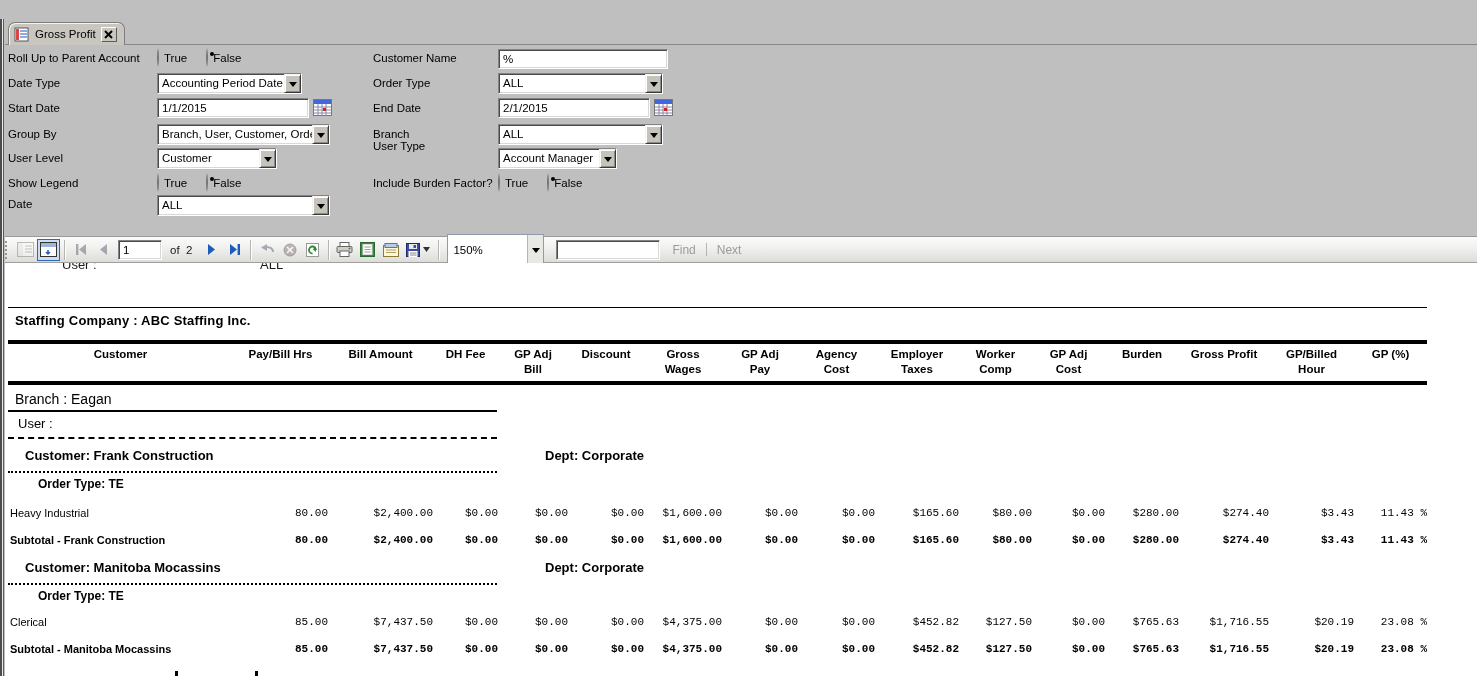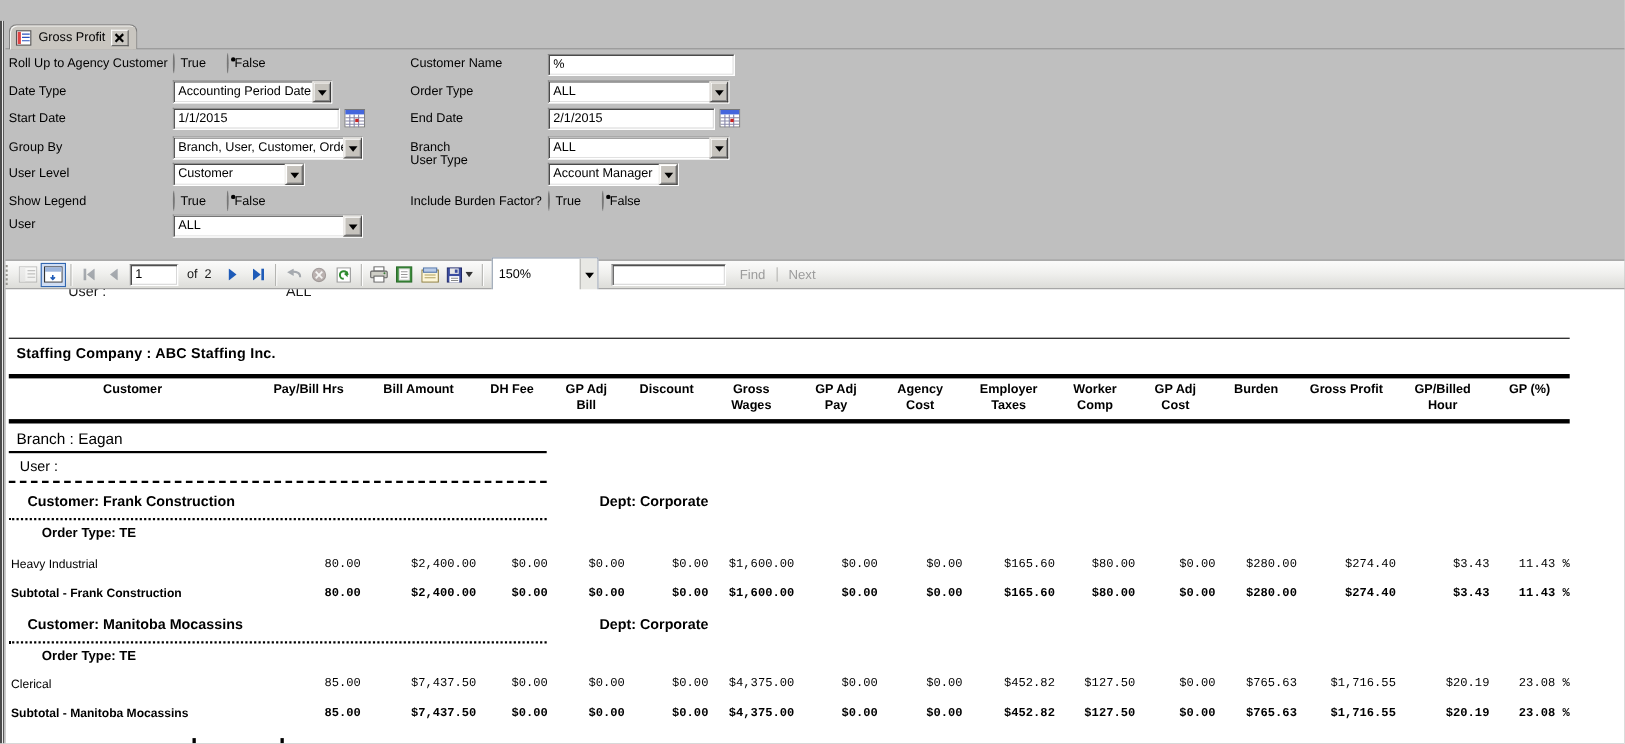--- a/index.html
+++ b/index.html
@@ -113,21 +113,21 @@
         <svg width="9" height="9" viewBox="0 0 9 9">
           <line x1="1" y1="1" x2="8" y2="8" stroke="#000" stroke-width="2"></line>
           <line x1="8" y1="1" x2="1" y2="8" stroke="#000" stroke-width="2"></line>
         </svg>
       </span>
     </div>
   </div>
 
   <div class="params">
 
-    <div class="plabel" style="left:8px; top:7px">Roll Up to Agency Customer</div>
+    <div class="plabel" style="left:8px; top:7px">Roll Up to Parent Account</div>
     <div class="rgroup" style="left:157px; top:5px">
       <span class="ropt"><span class="radio"></span></span>
       <span class="rlabel">True</span>
       <span class="ropt"><span class="radio checked"><span class="dot"></span></span></span>
       <span class="rlabel">False</span>
     </div>
     <div class="plabel" style="left:373px; top:7px">Customer Name</div>
     <input class="txt sunken" style="left: 498px; top: 4px; width: 170px;" value="%">
 
     <div class="plabel" style="left:8px; top:32px">Date Type</div>
@@ -214,21 +214,21 @@
       <span class="rlabel">False</span>
     </div>
     <div class="plabel" style="left:373px; top:132px">Include Burden Factor?</div>
     <div class="rgroup" style="left:498px; top:130px">
       <span class="ropt"><span class="radio"></span></span>
       <span class="rlabel">True</span>
       <span class="ropt"><span class="radio checked"><span class="dot"></span></span></span>
       <span class="rlabel">False</span>
     </div>
 
-    <div class="plabel" style="left:8px; top:153px">User</div>
+    <div class="plabel" style="left:8px; top:153px">Date</div>
     <div class="sel sunken" style="left:157px; top:150px; width:173px">
       <span class="selv">ALL</span>
       <span class="selbtn">
           <span class="caret"></span>
         </span>
     </div>
   </div>
 
   <div class="toolbar">
     <div class="grip"></div>

